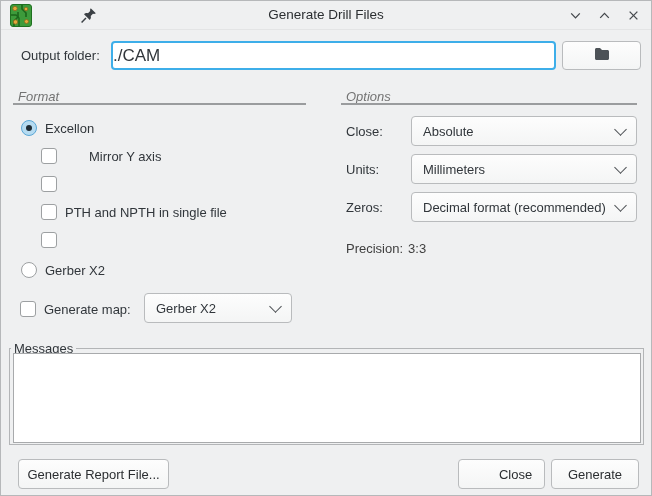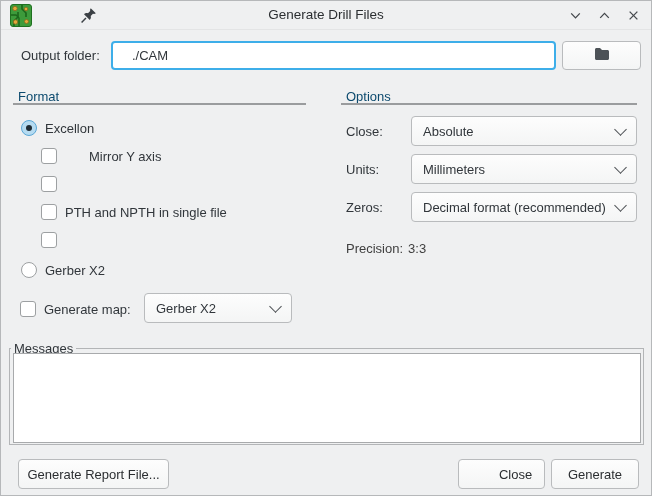--- a/index.html
+++ b/index.html
@@ -11,26 +11,26 @@
   }
   
   .titlebar { position:absolute; left:0; top:0; right:0; height:28px; border-bottom:1px solid #e3e4e5; }
   .app-icon { position:absolute; left:9px; top:3px; }
   .pin-icon { position:absolute; left:79px; top:6px; cursor:pointer; }
   .win-title { position:absolute; left:0; right:0; top:6px; text-align:center; font-size:13.5px; color:#2b2e31; }
   .win-controls { position:absolute; right:10px; top:0; height:28px; display:flex; align-items:center; gap:13px; }
   .win-btn { width:16px; height:16px; display:flex; align-items:center; justify-content:center; cursor:pointer; }
   
   .label { position:absolute; white-space:nowrap; }
-  .sect-title { position:absolute; color:#0c4a6e; }
+  .sect-title { position:absolute; color:#737373;font-style:italic; }
   .sect-line { position:absolute; height:2px; background:#9a9c9e; }
   .text-input {
     position:absolute; box-sizing:border-box; background:#ffffff;
-    border:2px solid #3daee9; border-radius:4px; padding:0 19px;
-    font-family:inherit; font-size:13px; color:#31363b; outline:none;
+    border:2px solid #3daee9; border-radius:4px; padding:0 0;
+    font-family:inherit; font-size:17px; color:#31363b; outline:none;
   }
   .btn {
     position:absolute; box-sizing:border-box; border:1px solid #b9bbbd; border-radius:4px;
     background:linear-gradient(#fdfdfd,#f4f5f5); display:flex; align-items:center; justify-content:center;
     font-family:inherit; font-size:13px; color:#2b2e31; cursor:pointer;text-align:right;
   }
   .combo {
     position:absolute; box-sizing:border-box; height:30px; border:1px solid #b9bbbd; border-radius:4px;
     background:linear-gradient(#fdfdfd,#f4f5f5); display:flex; align-items:center;
     padding:0 26px 0 11px; cursor:pointer;

